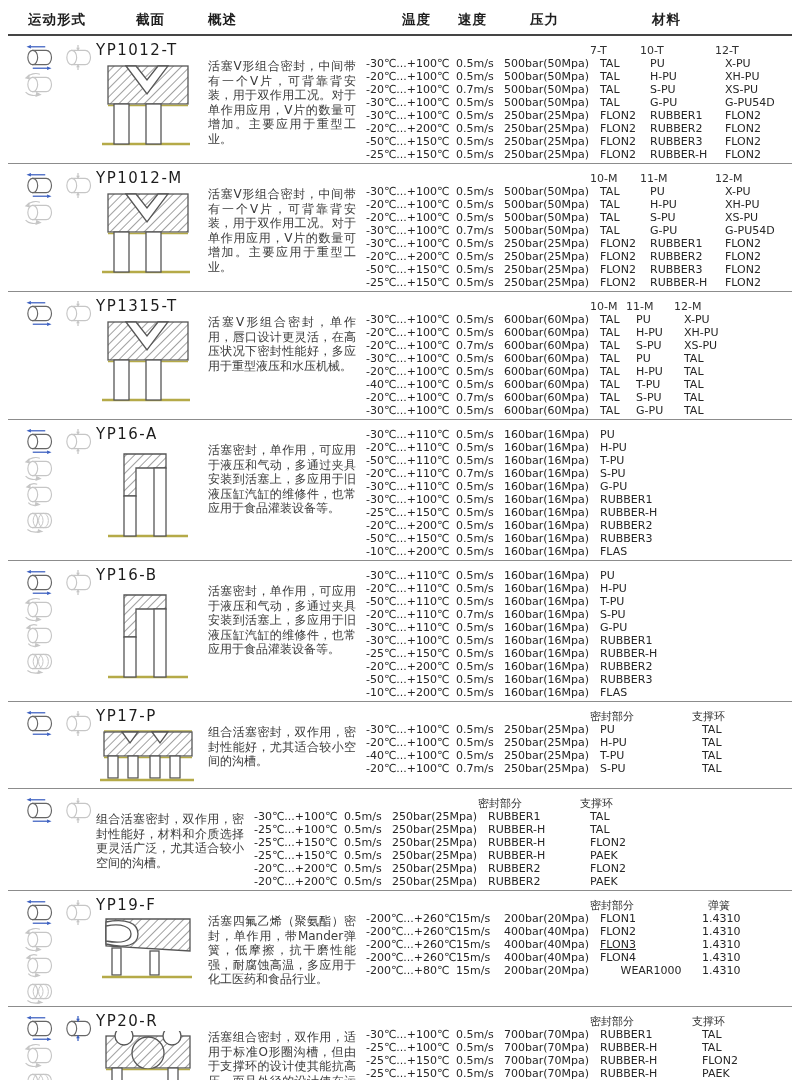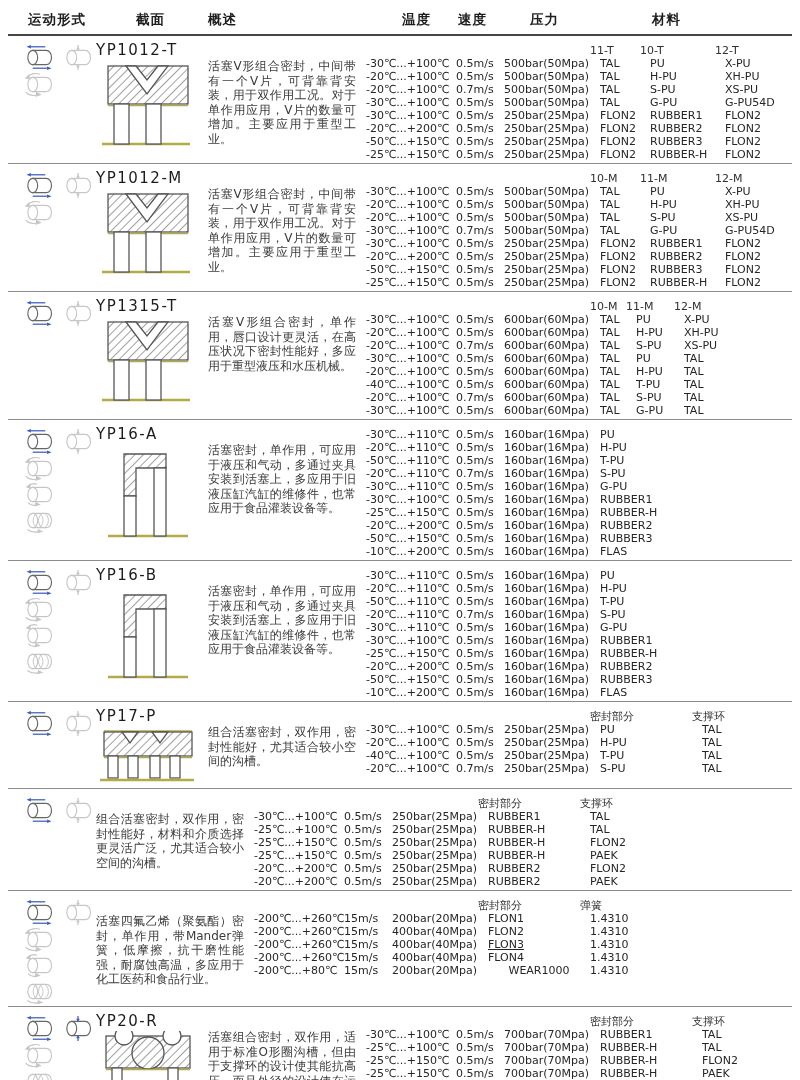--- a/index.html
+++ b/index.html
@@ -102,21 +102,21 @@
          <rect x="14" y="6" width="80" height="38" fill="url(#hatch)" stroke="#565656" stroke-width="1.3"></rect>
          <polygon points="32,6 53,34 74,6 64,6 53,20 42,6" fill="#fff" stroke="#565656" stroke-width="1.3"></polygon>
          <line x1="14" y1="45.5" x2="94" y2="45.5" stroke="#b5aa48" stroke-width="1.5"></line>
          <rect x="20" y="44" width="15" height="40" fill="#fff" stroke="#565656" stroke-width="1.3"></rect>
          <rect x="52" y="44" width="15" height="40" fill="#fff" stroke="#565656" stroke-width="1.3"></rect>
             </svg></div>
         </div>
         <div class="d-col">活塞V形组合密封，中间带有一个V片，可背靠背安装，用于双作用工况。对于单作用应用，V片的数量可增加。主要应用于重型工业。</div>
         <div class="t-col">
           <div class="mhead">
-            <span class="c-m" style="width: 50px;">11-T</span>
+            <span class="c-m" style="width: 50px;">7-T</span>
             <span class="c-m" style="width: 75px;">10-T</span>
             <span class="c-m" style="width: 70px;">12-T</span>
           </div>
           <div class="trow">
             <span class="c-t">-30℃...+100℃</span>
             <span class="c-s">0.5m/s</span>
             <span class="c-p">500bar(50Mpa)</span>
             <span class="c-m" style="width: 50px;">TAL</span>
             <span class="c-m" style="width: 75px;">PU</span>
             <span class="c-m" style="width: 70px;">X-PU</span>
@@ -873,25 +873,36 @@
                 <path d="M12 6 H27 C30.5 6 33 9.6 33 14 C33 18.4 30.5 22 27 22 H12 Z" fill="#fff" stroke="#c6c6c6" stroke-width="1.3"></path>
                 <ellipse cx="12" cy="14" rx="5.5" ry="8" fill="#fff" stroke="#c6c6c6" stroke-width="1.3"></ellipse>
                 <ellipse cx="18" cy="14" rx="5.5" ry="8" fill="none" stroke="#c6c6c6" stroke-width="1.1"></ellipse>
                 <ellipse cx="24" cy="14" rx="5.5" ry="8" fill="none" stroke="#c6c6c6" stroke-width="1.1"></ellipse>
                 <path d="M6 24 A12 7 0 0 0 20 26.5" fill="none" stroke="#c6c6c6" stroke-width="1.3"></path>
                 <polygon points="18,23.5 24,26.5 17,28" fill="#c6c6c6"></polygon>
               </svg>
             </span>
           </div>
         </div>
+        <div class="s-col">
+          <div class="p-name">YP19-F</div>
+          <div><svg width="104" height="64" viewBox="0 0 104 64" style="margin-left:2px">
+              <polygon points="12,4 96,4 96,36 12,31" fill="url(#hatch)" stroke="#565656" stroke-width="1.3"></polygon>
+         <path d="M12 7 C32 3 44 8 44 19 C44 30 32 34 12 29 Z" fill="#fff" stroke="#565656" stroke-width="1.3"></path>
+         <path d="M12 11 C28 8 37 12 37 19 C37 26 28 29 12 26 Z" fill="#fff" stroke="#565656" stroke-width="1.3"></path>
+         <rect x="18" y="33" width="9" height="27" fill="#fff" stroke="#565656" stroke-width="1.3"></rect>
+         <rect x="56" y="36" width="9" height="24" fill="#fff" stroke="#565656" stroke-width="1.3"></rect>
+         <line x1="8" y1="62" x2="98" y2="62" stroke="#b5aa48" stroke-width="2.5"></line>
+            </svg></div>
+        </div>
         <div class="d-col">活塞四氟乙烯（聚氨酯）密封，单作用，带Mander弹簧，低摩擦，抗干磨性能强，耐腐蚀高温，多应用于化工医药和食品行业。</div>
         <div class="t-col">
           <div class="mhead">
             <span class="c-m" style="width: 102px;">密封部分</span>
-            <span class="c-m" style="width: 70px;">弹簧</span>
+            <span class="c-m" style="width: 70px; margin-left: 16px;">弹簧</span>
           </div>
           <div class="trow">
             <span class="c-t">-200℃...+260℃</span>
             <span class="c-s">15m/s</span>
             <span class="c-p">200bar(20Mpa)</span>
             <span class="c-m" style="width: 102px;">FLON1</span>
             <span class="c-m" style="width: 70px;">1.4310</span>
           </div>
           <div class="trow">
             <span class="c-t">-200℃...+260℃</span>

